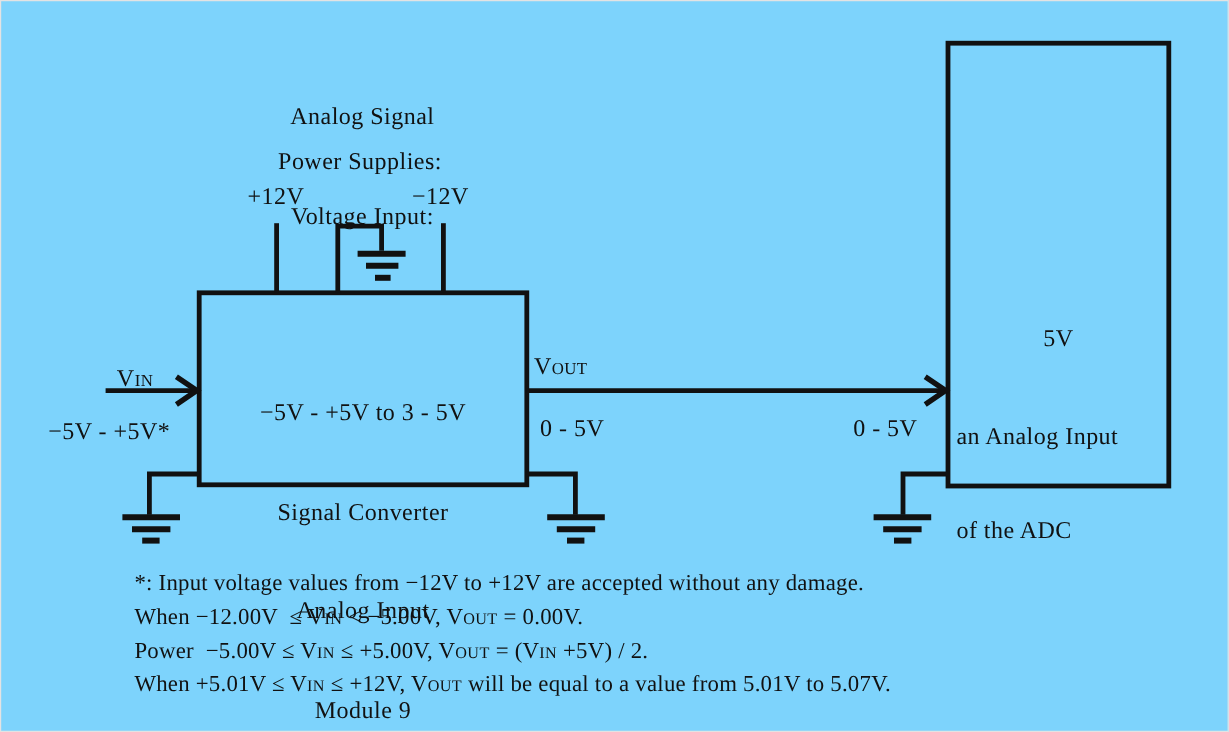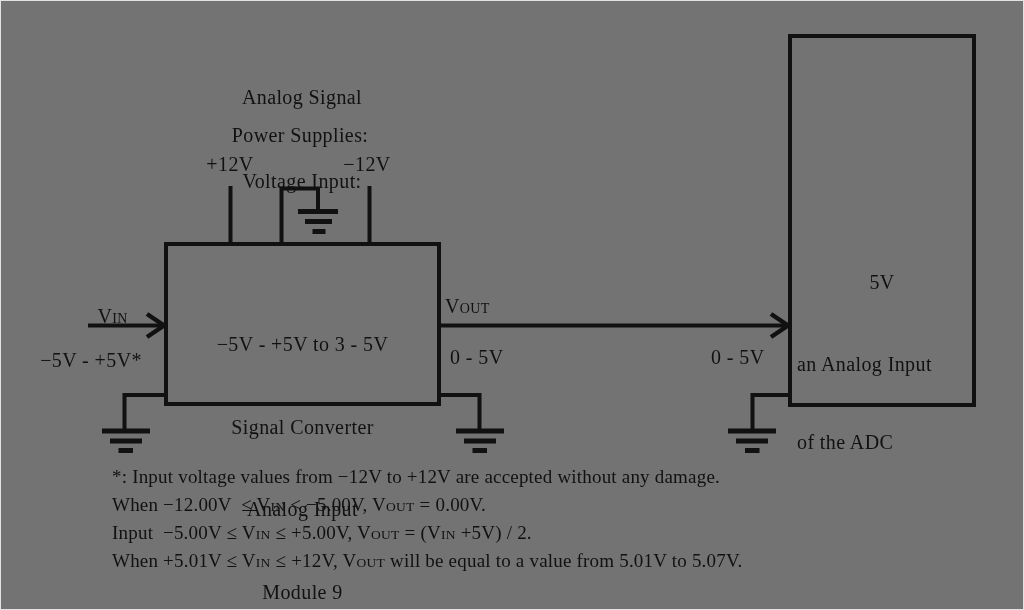--- a/index.html
+++ b/index.html
@@ -1,32 +1,32 @@
 <!DOCTYPE html>
 <html><head>
 <meta charset="utf-8">
 <style>
   html,body{margin:0;padding:0;background:#fff;}
   .stage{
     position:relative;
     width:1024px;height:610px;
-    background:#737373;
+    background:#7dd3fc;
     font-family:"Liberation Serif","DejaVu Serif",serif;
     color:#111;
     overflow:hidden;
     box-shadow:inset 0 0 0 1px #e3e3e3;
   }
   .wires{position:absolute;left:0;top:0;}
   .t{position:absolute;white-space:pre;font-size:20px;letter-spacing:.4px;}
   .ctr{text-align:center;}
   .lh28{line-height:28px;}
   .lh27{line-height:27.5px;}
   .lh26{line-height:26px;}
   .sc{font-size:14px;letter-spacing:.3px;}
-  .fn{font-size:19px;letter-spacing:.2px;}
+  .fn{font-size:19px;letter-spacing:.2px;margin-top:10px;}
   .fn .sc{font-size:13.5px;}
 </style>
 </head>
 <body>
 
 <div class="stage">
 
   <svg class="wires" width="1024" height="610" viewBox="0 0 1024 610">
 
     <rect x="166" y="244" width="273" height="160" fill="none" stroke="#111" stroke-width="4"></rect>
@@ -104,17 +104,17 @@
   </div>
   <div class="t lh26" style="left:797px;top:299px;">
     <div>an Analog Input</div>
     <div>of the ADC</div>
   </div>
 
   <div class="t fn" style="left:112px;top:466px;"><span>*: Input voltage values from −12V to +12V are accepted without any damage.</span></div>
 
   <div class="t fn" style="left:112px;top:494px;"><span>When −12.00V  ≤ V</span><span class="sc">IN</span><span> &lt; −5.00V, V</span><span class="sc">OUT</span><span> = 0.00V.</span></div>
 
-  <div class="t fn" style="left:112px;top:522px;"><span>Input  −5.00V ≤ V</span><span class="sc">IN</span><span> ≤ +5.00V, V</span><span class="sc">OUT</span><span> = (V</span><span class="sc">IN</span><span> +5V) / 2.</span></div>
+  <div class="t fn" style="left:112px;top:522px;"><span>Power  −5.00V ≤ V</span><span class="sc">IN</span><span> ≤ +5.00V, V</span><span class="sc">OUT</span><span> = (V</span><span class="sc">IN</span><span> +5V) / 2.</span></div>
 
   <div class="t fn" style="left:112px;top:550px;"><span>When +5.01V ≤ V</span><span class="sc">IN</span><span> ≤ +12V, V</span><span class="sc">OUT</span><span> will be equal to a value from 5.01V to 5.07V.</span></div>
 
 </div>
 
 </body></html>

